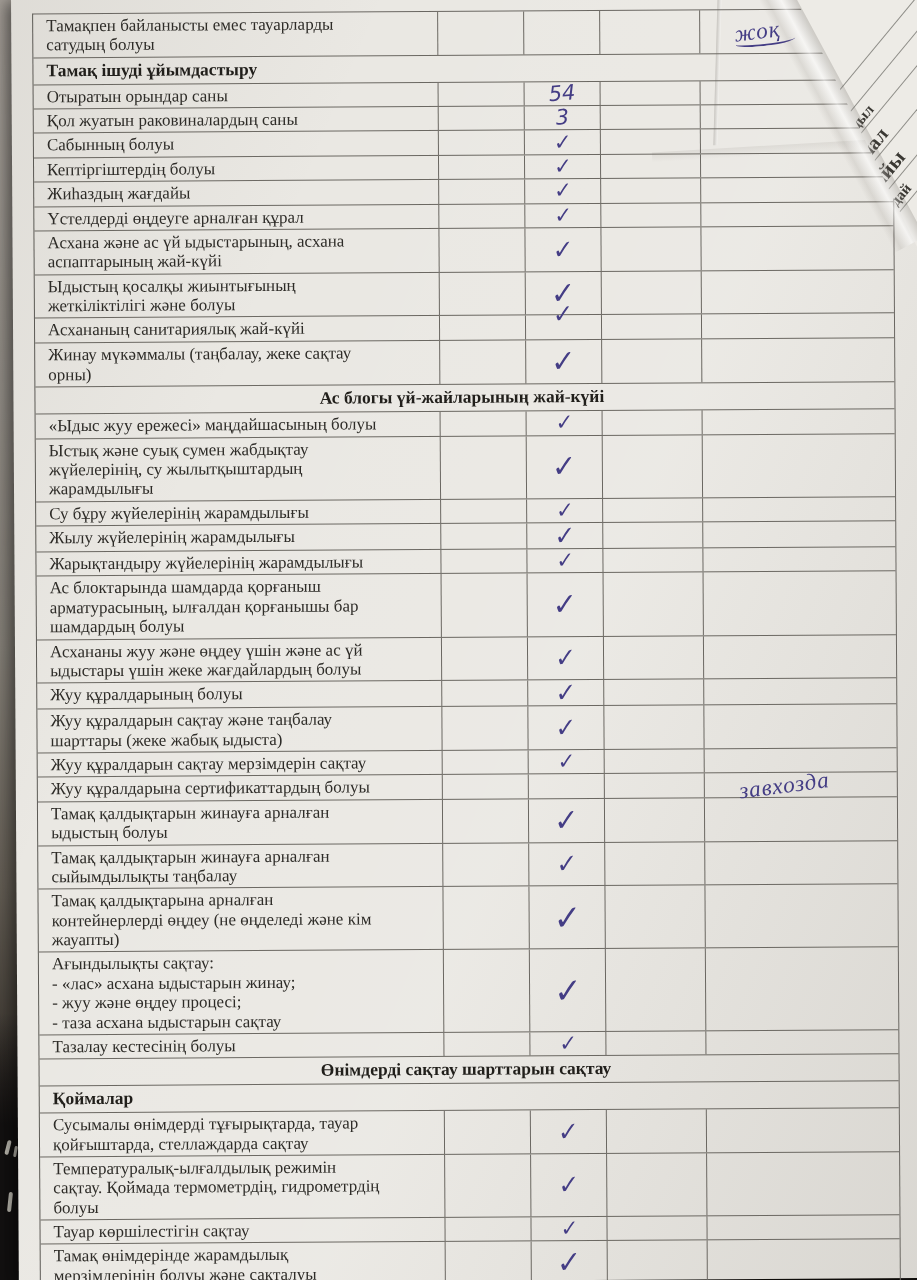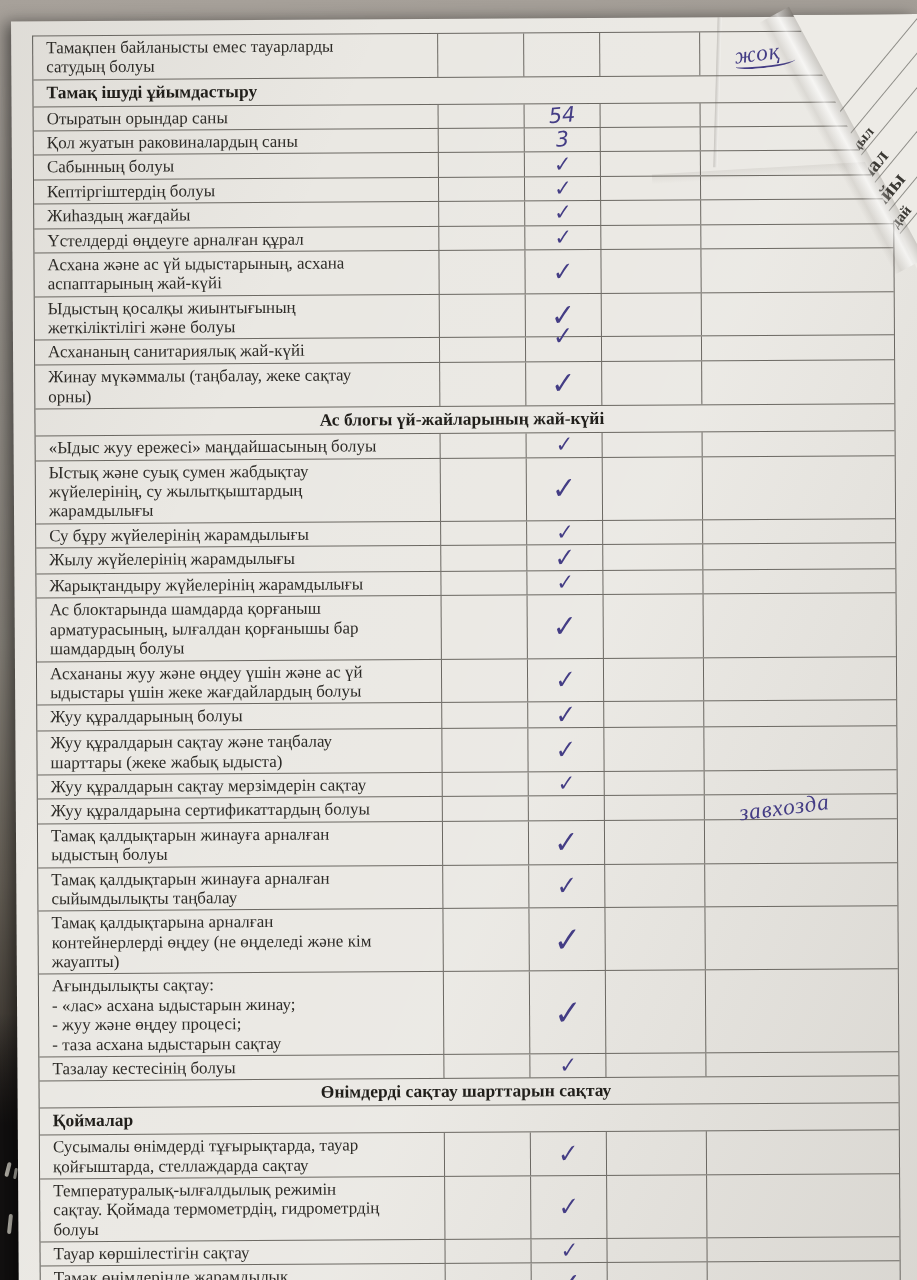--- a/index.html
+++ b/index.html
@@ -3,21 +3,21 @@
 <meta charset="utf-8">
 <style>
   html,body{margin:0;padding:0;}
   body{
     width:917px;height:1280px;overflow:hidden;position:relative;
     font-family:"Liberation Serif", serif;
     background:
       radial-gradient(430px 430px at 0% 100%, #121010 0 36%, rgba(18,16,16,0) 62%),
       linear-gradient(176deg,#a7a19a 0%,#948f88 28%,#847f77 48%,#625c53 66%,#2c2722 84%,#171410 100%);
   }
-  .scene{position:absolute;inset:0;margin-top:22px;}
+  .scene{position:absolute;inset:0;}
   
   .tick{position:absolute;background:#d6d2c8;opacity:.85;border-radius:2px;}
   .tick.t1{left:6px;top:1140px;width:4px;height:15px;transform:rotate(14deg);}
   .tick.t2{left:14px;top:1146px;width:3px;height:11px;transform:rotate(10deg);}
   .tick.t3{left:8px;top:1192px;width:4px;height:20px;transform:rotate(6deg);}
 
   .paper{
     position:absolute;left:11px;top:-6px;width:906px;height:1284px;
     background:
       linear-gradient(113deg, rgba(122,116,106,.10) 0%, rgba(255,255,255,0) 26%, rgba(255,255,255,.07) 58%, rgba(112,107,99,.14) 100%),

